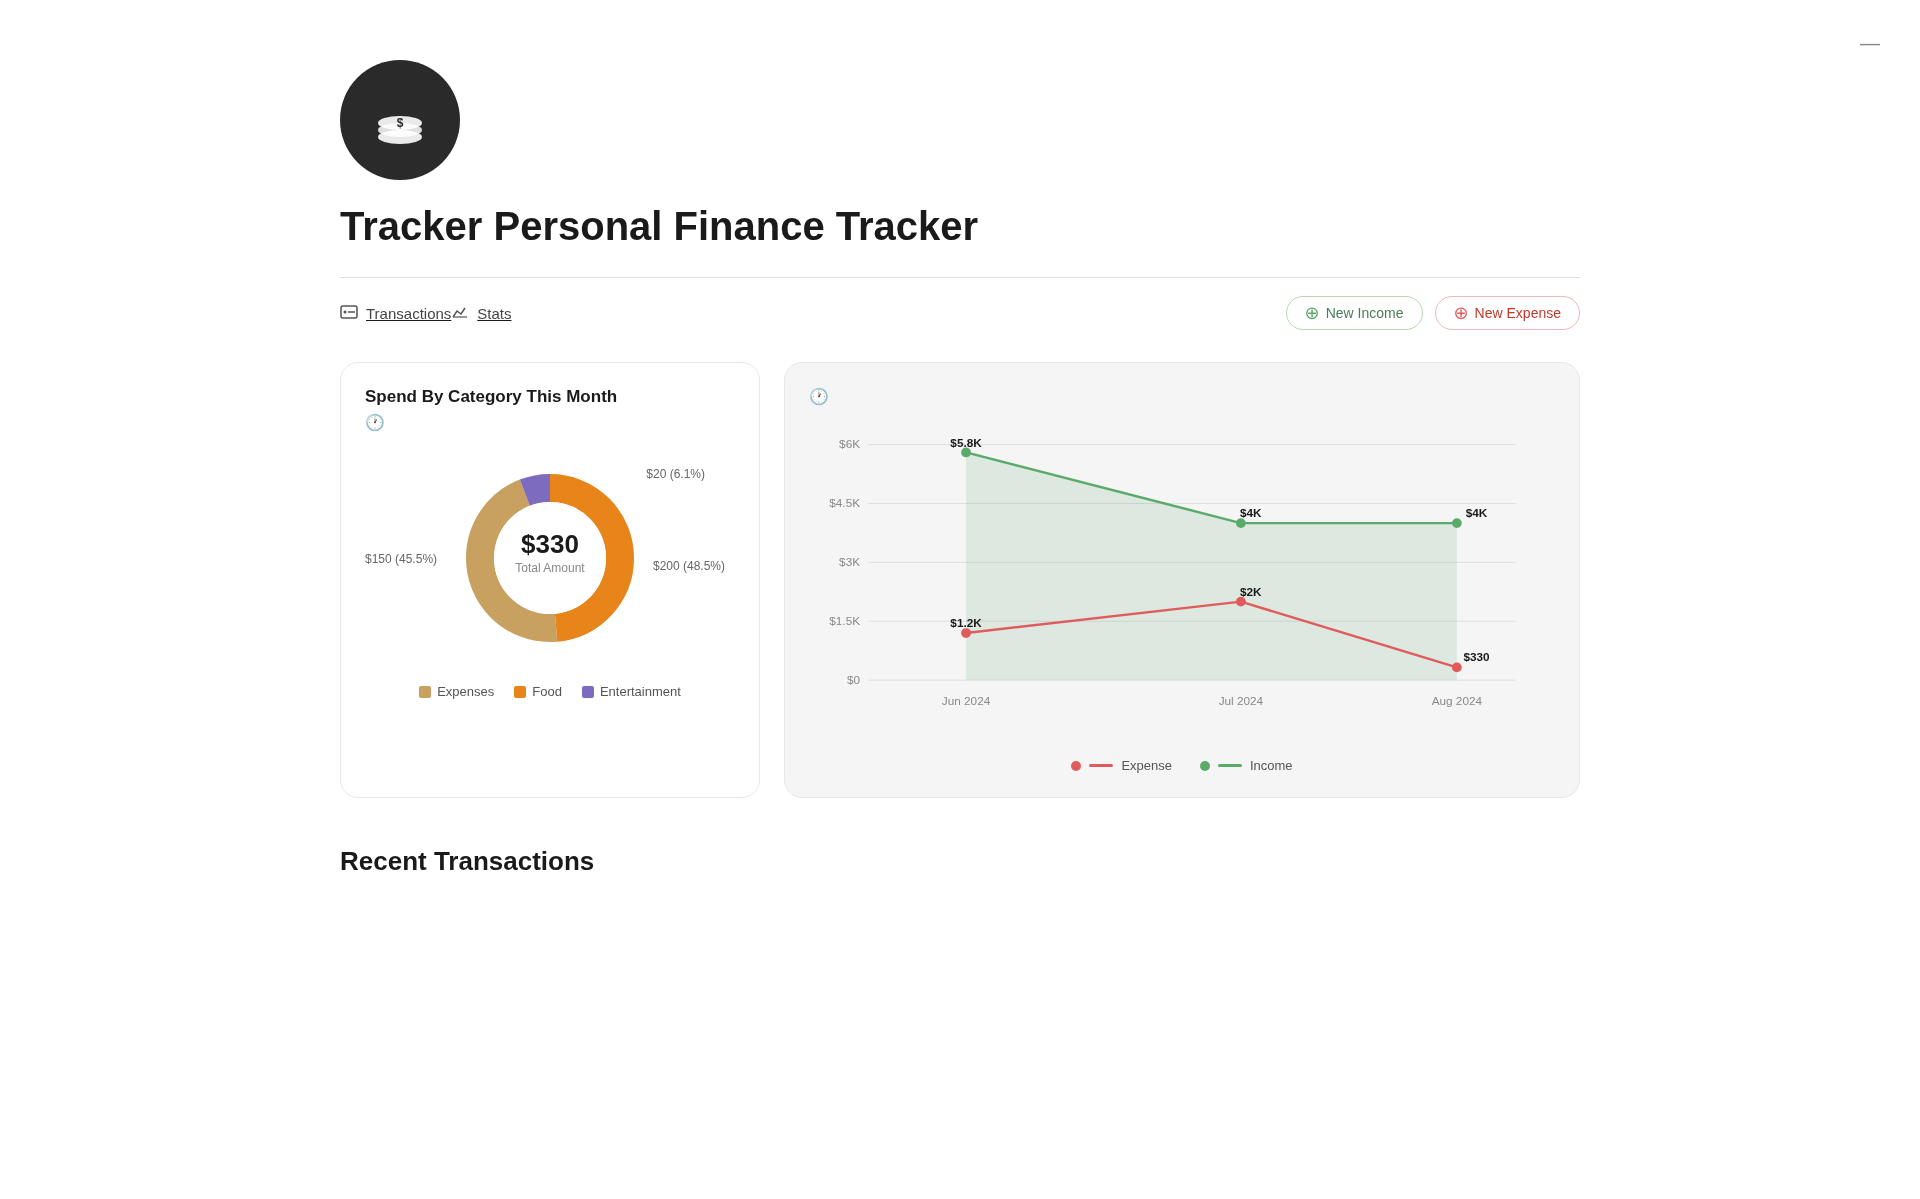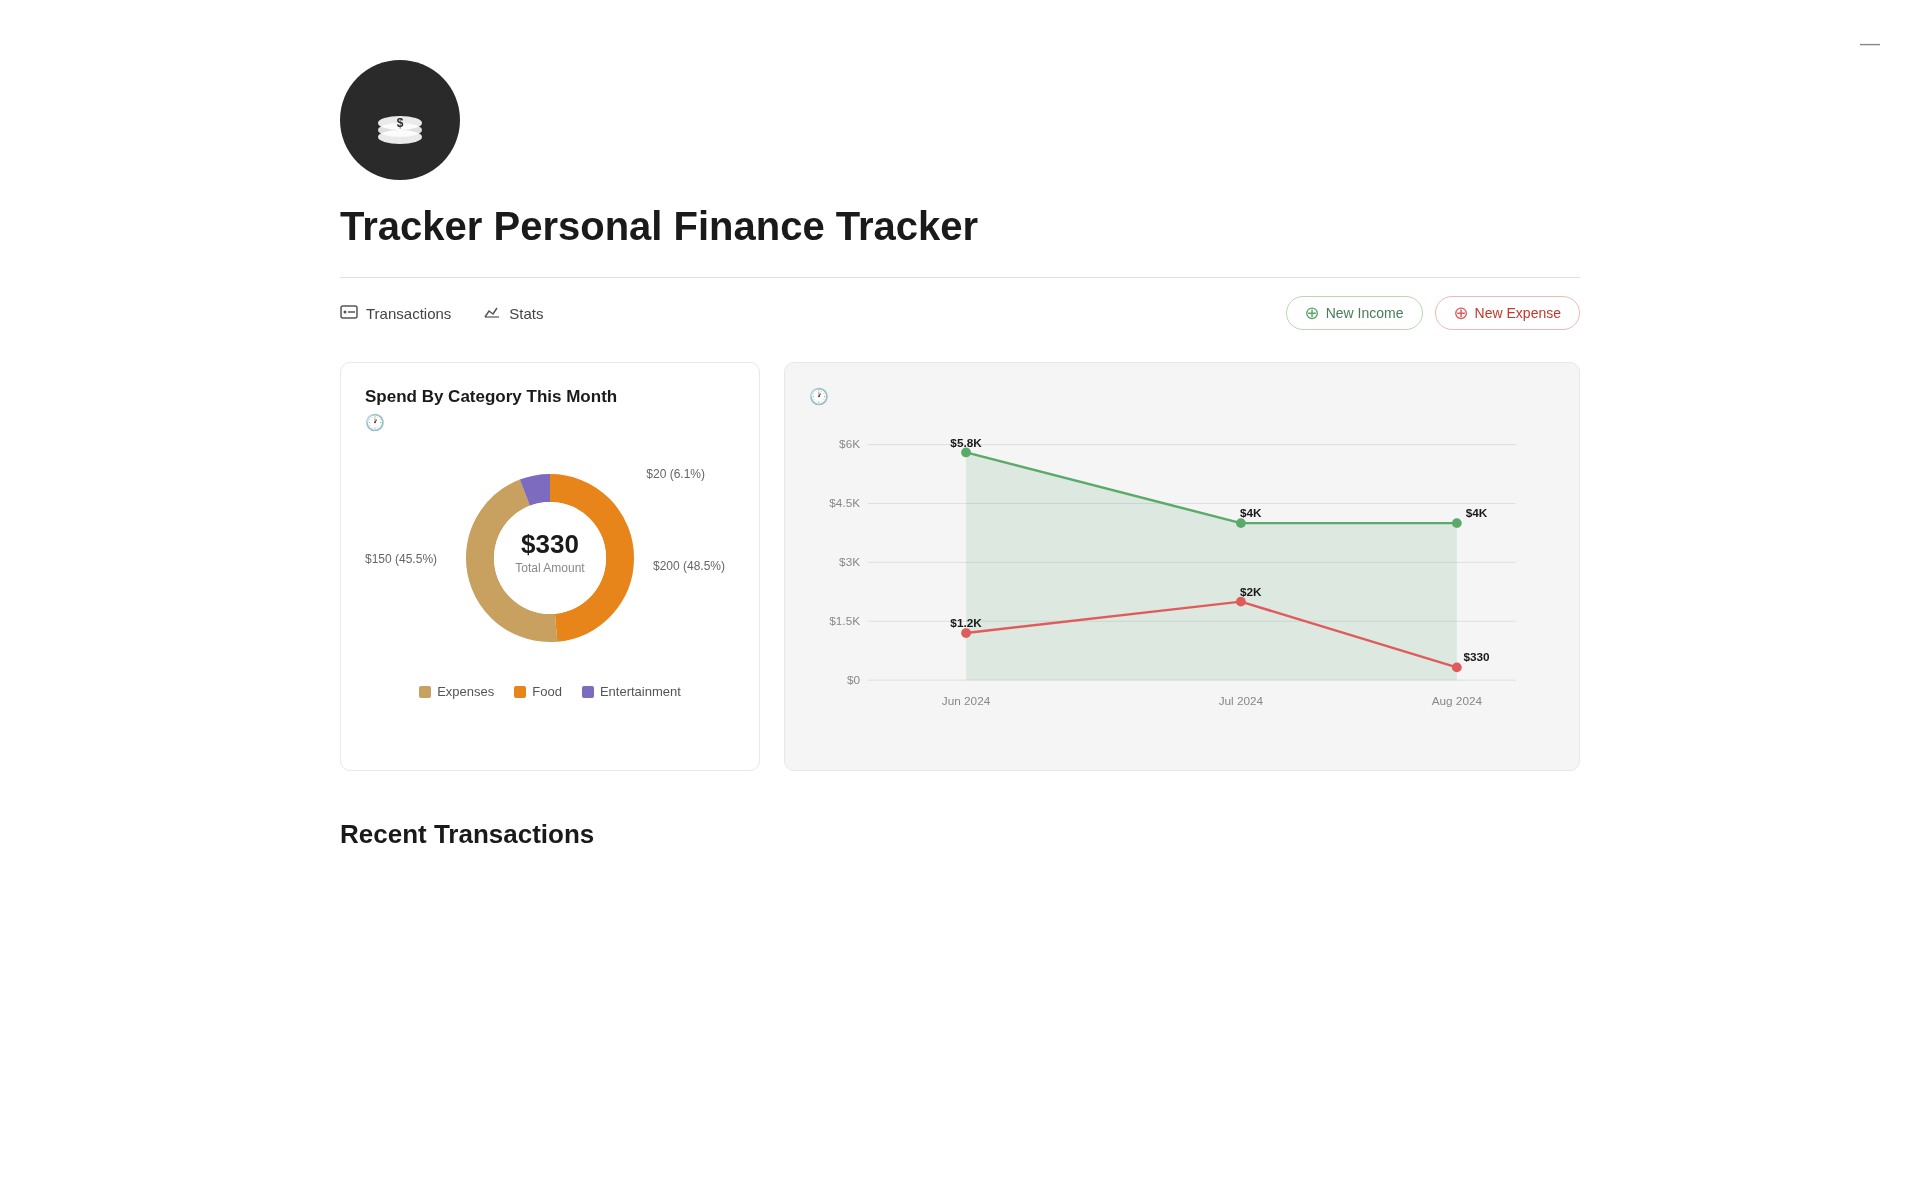--- a/index.html
+++ b/index.html
@@ -37,22 +37,22 @@
     }
     .toolbar {
       display: flex;
       align-items: center;
       gap: 32px;
       margin-bottom: 32px;
     }
     .toolbar-left {
       display: flex;
       align-items: center;
-      gap: 32px;
       flex: 1;
+      text-decoration: underline;
     }
     .toolbar-btn {
       display: flex;
       align-items: center;
       gap: 8px;
       background: none;
       border: none;
       cursor: pointer;
       font-size: 15px;
       color: #444;
@@ -84,21 +84,21 @@
       color: #c0392b;
     }
     .charts-row {
       display: flex;
       gap: 24px;
       margin-bottom: 48px;
     }
     .chart-card {
       background: #fff;
       border: 1.5px solid #e8e8e8;
-      border-radius: 10px;
+      border-radius: 18px;
       padding: 24px;
     }
     .chart-card.left {
       flex: 0 0 420px;
       min-width: 380px;
     }
     .chart-card.right {
       flex: 1;
       background: #f5f5f5;
     }
@@ -322,20 +322,32 @@
           <circle cx="160" cy="212" r="5" fill="#e05c5c"></circle>
           <circle cx="440" cy="180" r="5" fill="#e05c5c"></circle>
           <circle cx="660" cy="247" r="5" fill="#e05c5c"></circle>
 
           <text x="160" y="285" text-anchor="middle" font-size="12" fill="#888">Jun 2024</text>
           <text x="440" y="285" text-anchor="middle" font-size="12" fill="#888">Jul 2024</text>
           <text x="660" y="285" text-anchor="middle" font-size="12" fill="#888">Aug 2024</text>
         </svg>
       </div>
 
+      <div class="chart-legend">
+        <div class="chart-legend-item">
+          <div class="legend-circle" style="background:#e05c5c;"></div>
+          <div class="legend-line" style="background:#e05c5c;"></div>
+          <span>Expense</span>
+        </div>
+        <div class="chart-legend-item">
+          <div class="legend-circle" style="background:#5aaa6a;"></div>
+          <div class="legend-line" style="background:#5aaa6a;"></div>
+          <span>Income</span>
+        </div>
+      </div>
     </div>
   </div>
 
   <div>
     <h2 class="recent-title">Recent Transactions</h2>
   </div>
 
 </div>
 
 <div class="minimize-icon">—</div>

